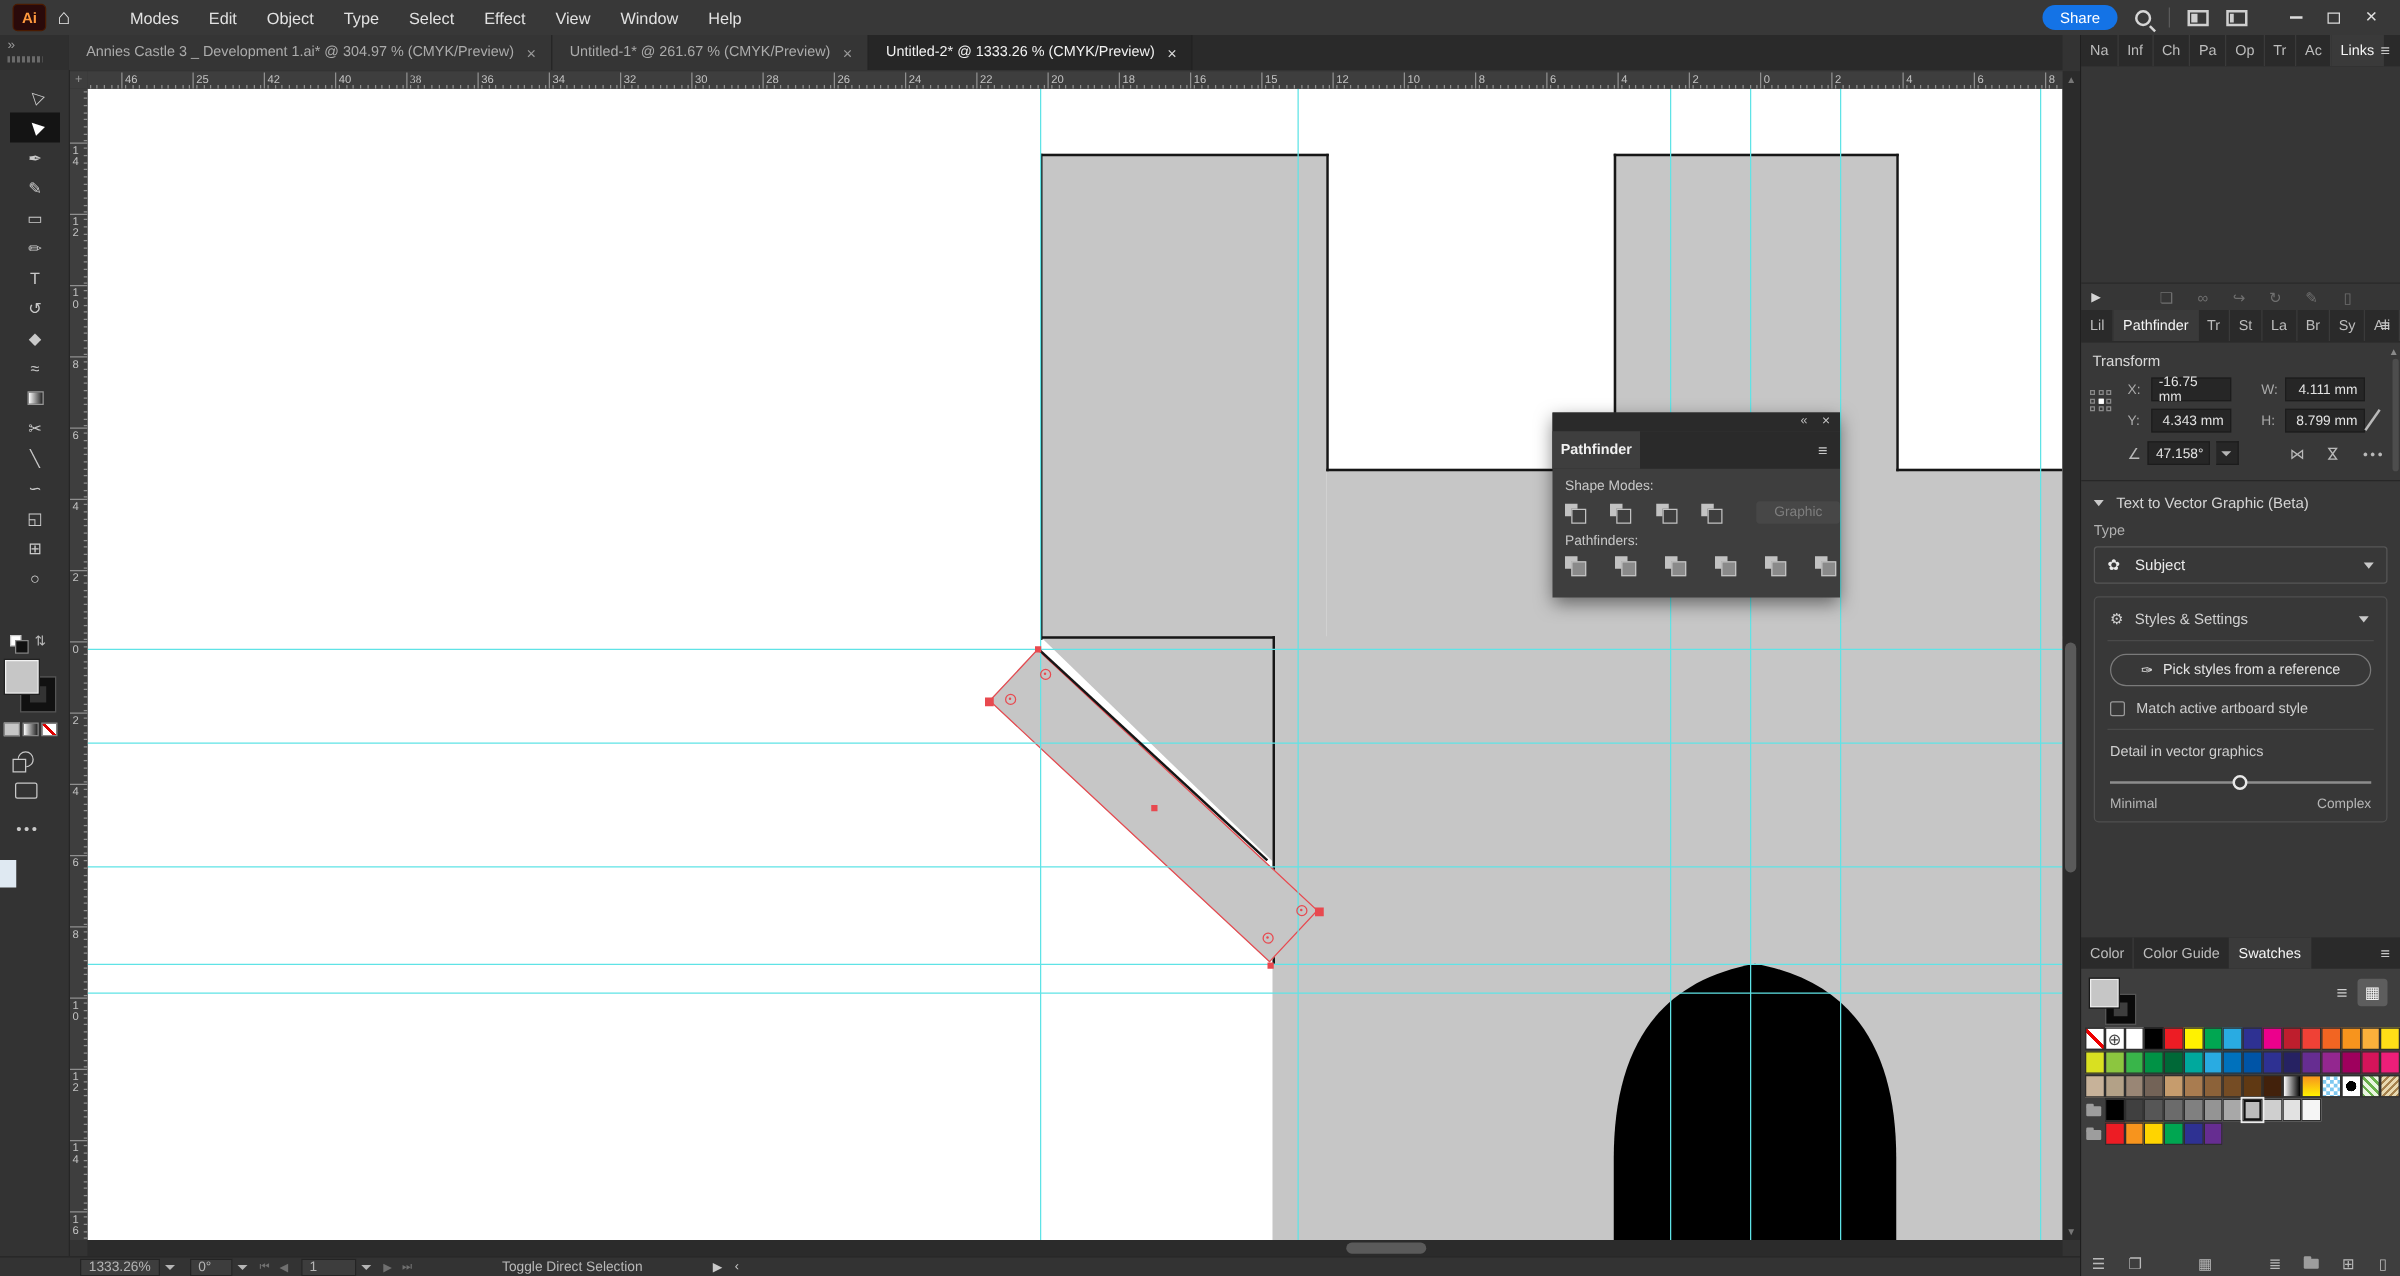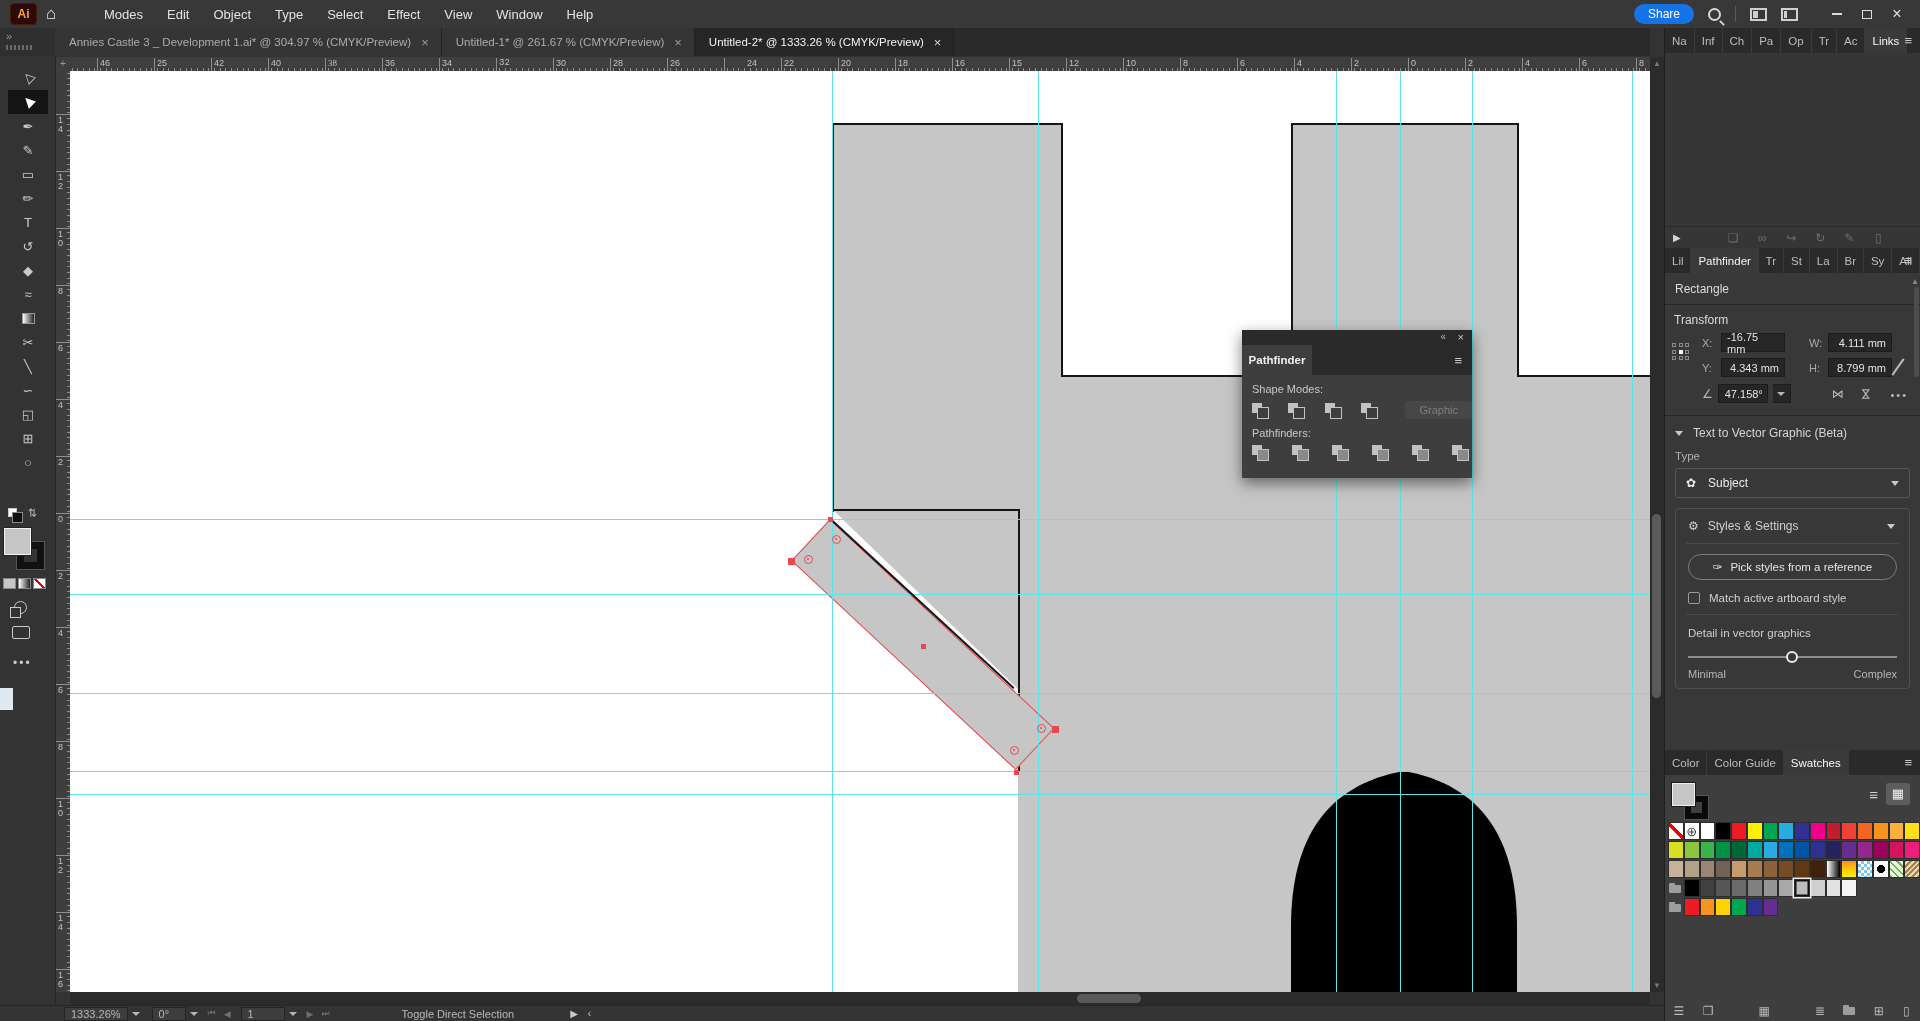--- a/index.html
+++ b/index.html
@@ -609,29 +609,29 @@
       <div class="hlabel" style="left: 144px;">42</div>
       <div class="htick" style="left: 198px; height: 13px;"></div>
       <div class="hlabel" style="left: 201px;">40</div>
       <div class="htick" style="left: 255px; height: 13px;"></div>
       <div class="hlabel" style="left: 258px; font-family: Liberation Serif, serif;">38</div>
       <div class="htick" style="left: 312px; height: 13px;"></div>
       <div class="hlabel" style="left: 315px;">36</div>
       <div class="htick" style="left: 369px; height: 13px;"></div>
       <div class="hlabel" style="left: 372px;">34</div>
       <div class="htick" style="left: 426px; height: 13px;"></div>
-      <div class="hlabel" style="left: 429px; font-family: Liberation Mono, monospace;">32</div>
+      <div class="hlabel" style="left: 429px;">32</div>
       <div class="htick" style="left: 483px; height: 13px;"></div>
       <div class="hlabel" style="left: 486px;">30</div>
       <div class="htick" style="left: 540px; height: 13px;"></div>
       <div class="hlabel" style="left: 543px;">28</div>
       <div class="htick" style="left: 597px; height: 13px;"></div>
       <div class="hlabel" style="left: 600px;">26</div>
       <div class="htick" style="left: 654px; height: 13px;"></div>
-      <div class="hlabel" style="left: 677px;">24</div>
+      <div class="hlabel" style="left: 657px;">24</div>
       <div class="htick" style="left: 711px; height: 13px;"></div>
       <div class="hlabel" style="left: 714px;">22</div>
       <div class="htick" style="left: 768px; height: 13px;"></div>
       <div class="hlabel" style="left: 771px;">20</div>
       <div class="htick" style="left: 825px; height: 13px;"></div>
       <div class="hlabel" style="left: 828px;">18</div>
       <div class="htick" style="left: 882px; height: 13px;"></div>
       <div class="hlabel" style="left: 885px;">16</div>
       <div class="htick" style="left: 939px; height: 13px;"></div>
       <div class="hlabel" style="left: 942px;">15</div>
@@ -997,21 +997,20 @@
         <div class="dock-tab">Tr</div>
         <div class="dock-tab">St</div>
         <div class="dock-tab">La</div>
         <div class="dock-tab">Br</div>
         <div class="dock-tab">Sy</div>
         <div class="dock-tab">Ali</div>
         <div class="dock-menu">≡</div>
       </div>
 
     <div id="props-body">
-      <div id="obj-type">Rectangle</div>
       <div id="props-scroll">▲</div>
       <div id="props-thumb"></div>
       <div class="sec-sep"></div>
 
       <div id="transform-sec">
         <div id="transform-title">Transform</div>
         <div id="refgrid">
             <div class="refdot"></div>
             <div class="refdot"></div>
             <div class="refdot"></div>

